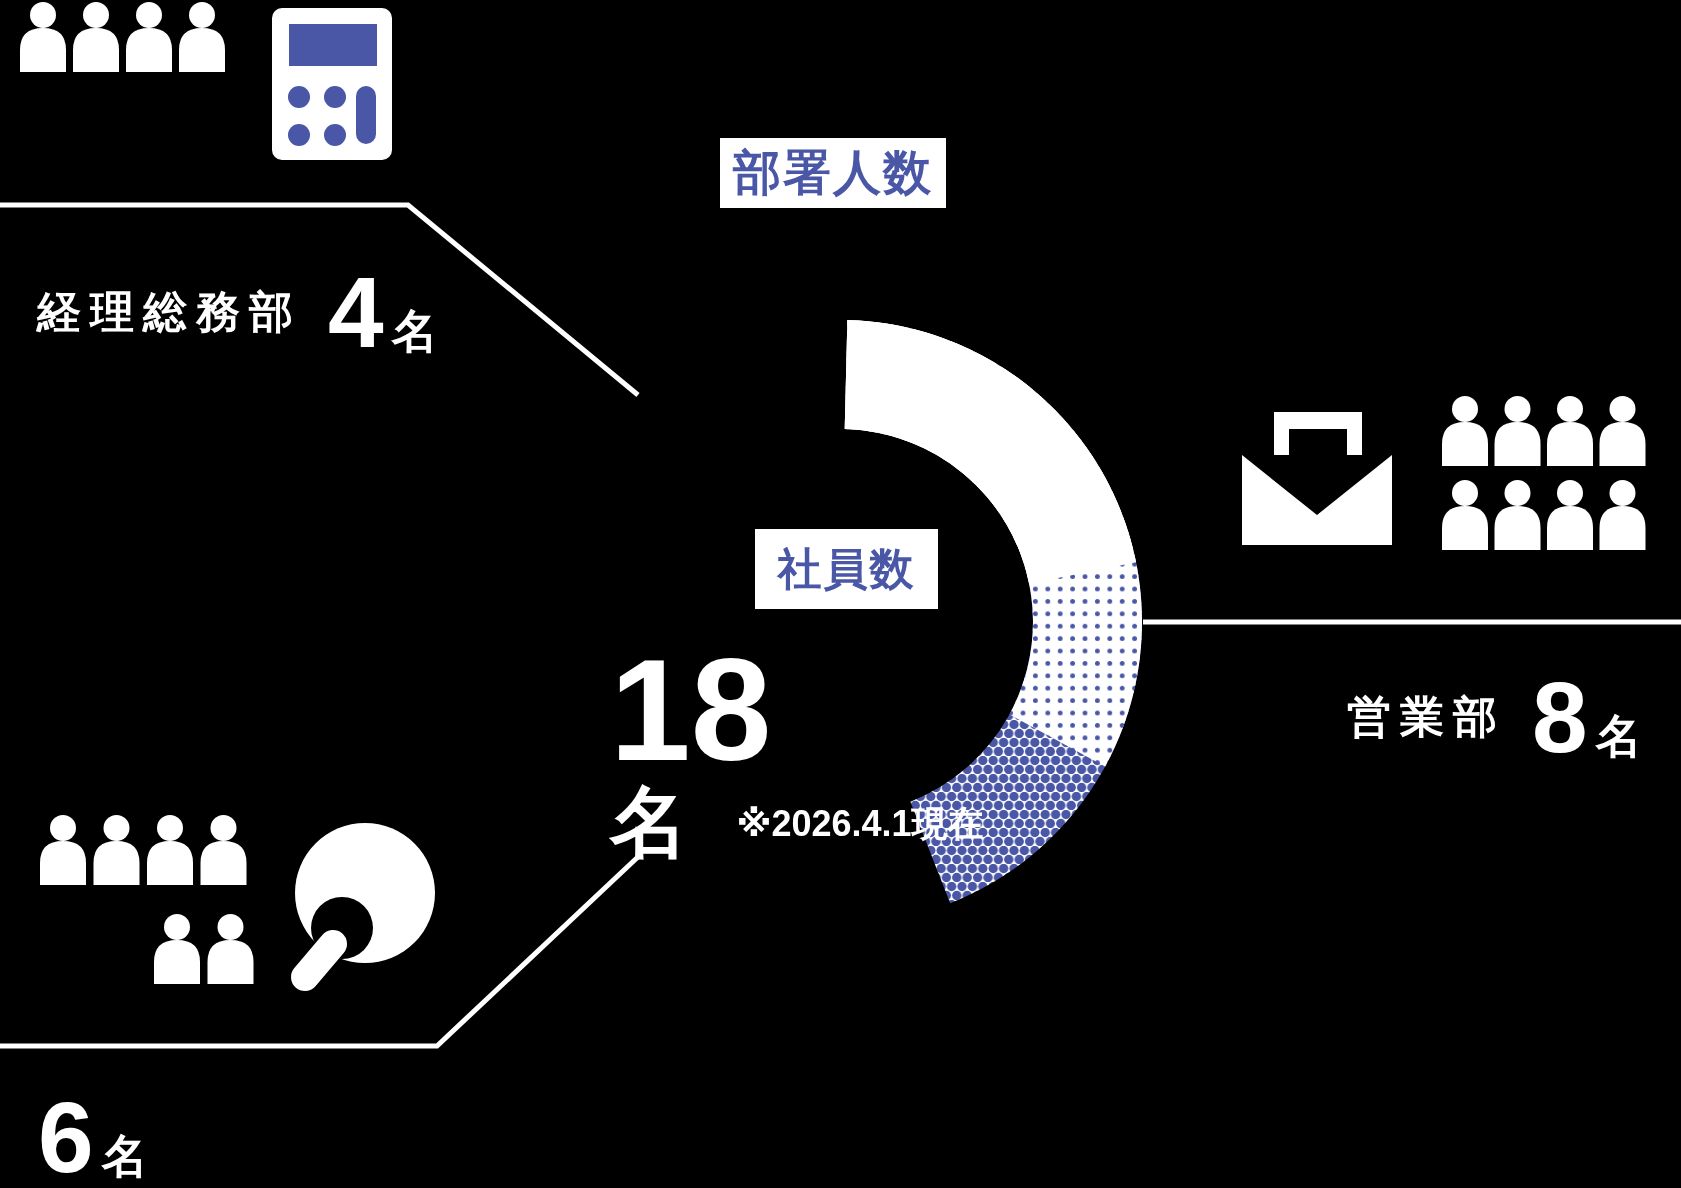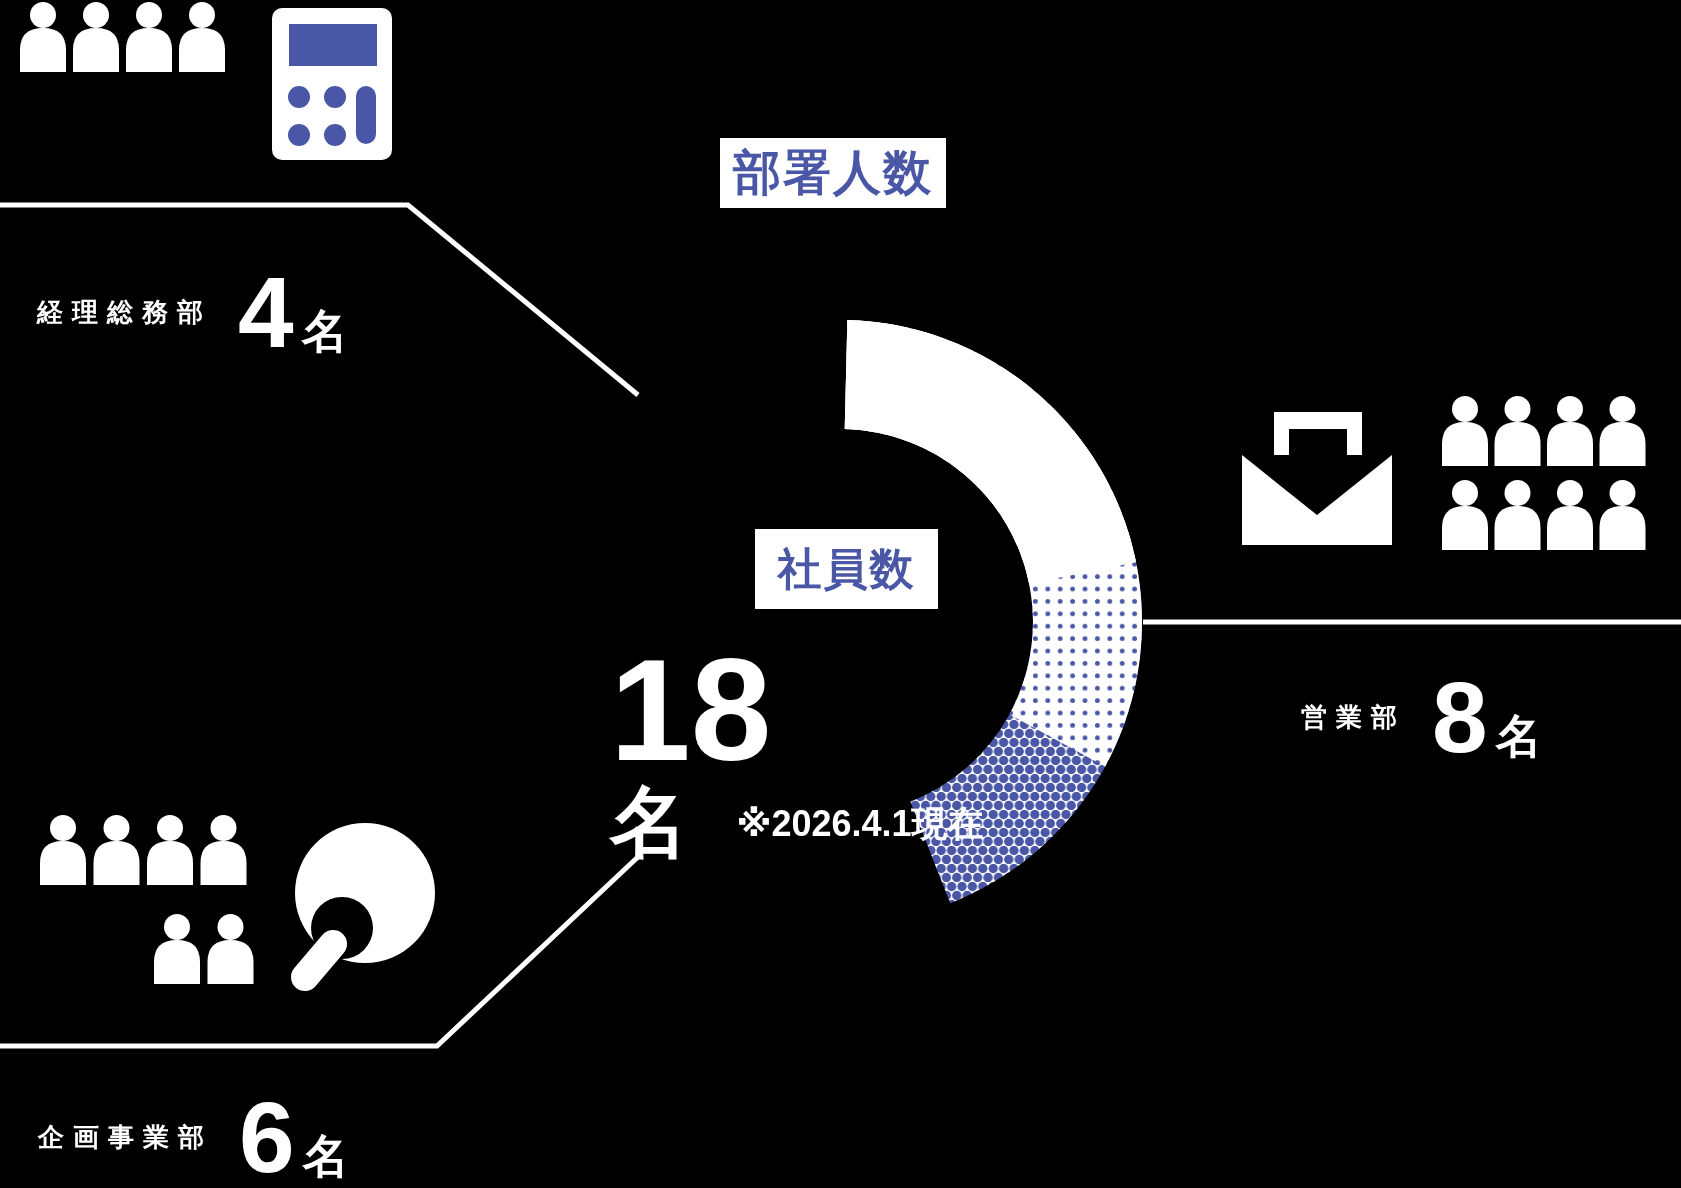--- a/index.html
+++ b/index.html
@@ -35,26 +35,26 @@
   #center-count .unit{font-size:78px;line-height:1;margin-left:10px;}
   #center-note{
     position:absolute;left:600px;top:800px;width:520px;
     text-align:center;color:var(--white);font-size:36px;font-weight:bold;
   }
   .dept-label{
     position:absolute;height:100px;
     display:flex;align-items:center;
     color:var(--white);font-weight:bold;white-space:nowrap;
   }
-  .dept-label .dept-name{font-size:26px;letter-spacing:9px;margin-right:26px;}
+  .dept-label .dept-name{font-size:44px;letter-spacing:9px;margin-right:26px;}
   .dept-label .num{display:inline-flex;align-items:baseline;}
   .dept-label .count{font-size:100px;line-height:1;}
   .dept-label .unit{font-size:46px;line-height:1;margin-left:8px;}
   #accounting-label{left:37px;top:262px;}
-  #sales-label{left:1301px;top:667px;}
+  #sales-label{left:1347px;top:667px;}
   #planning-label{left:38px;top:1087px;}
 </style>
 </head>
 <body>
 
 <div id="canvas">
 
   <svg id="chart-svg" width="1681" height="1188" viewBox="0 0 1681 1188">
     <defs>
       <pattern id="dots-dense" width="10.4" height="18" patternUnits="userSpaceOnUse">
@@ -203,20 +203,19 @@
 
   <div id="sales-label" class="dept-label">
     <span class="dept-name">営業部</span>
     <span class="num">
       <span class="count">8</span>
       <span class="unit">名</span>
     </span>
   </div>
 
   <div id="planning-label" class="dept-label">
-    <span class="dept-name">企画事業部</span>
     <span class="num">
       <span class="count">6</span>
       <span class="unit">名</span>
     </span>
   </div>
 
 </div>
 
 </body></html>

